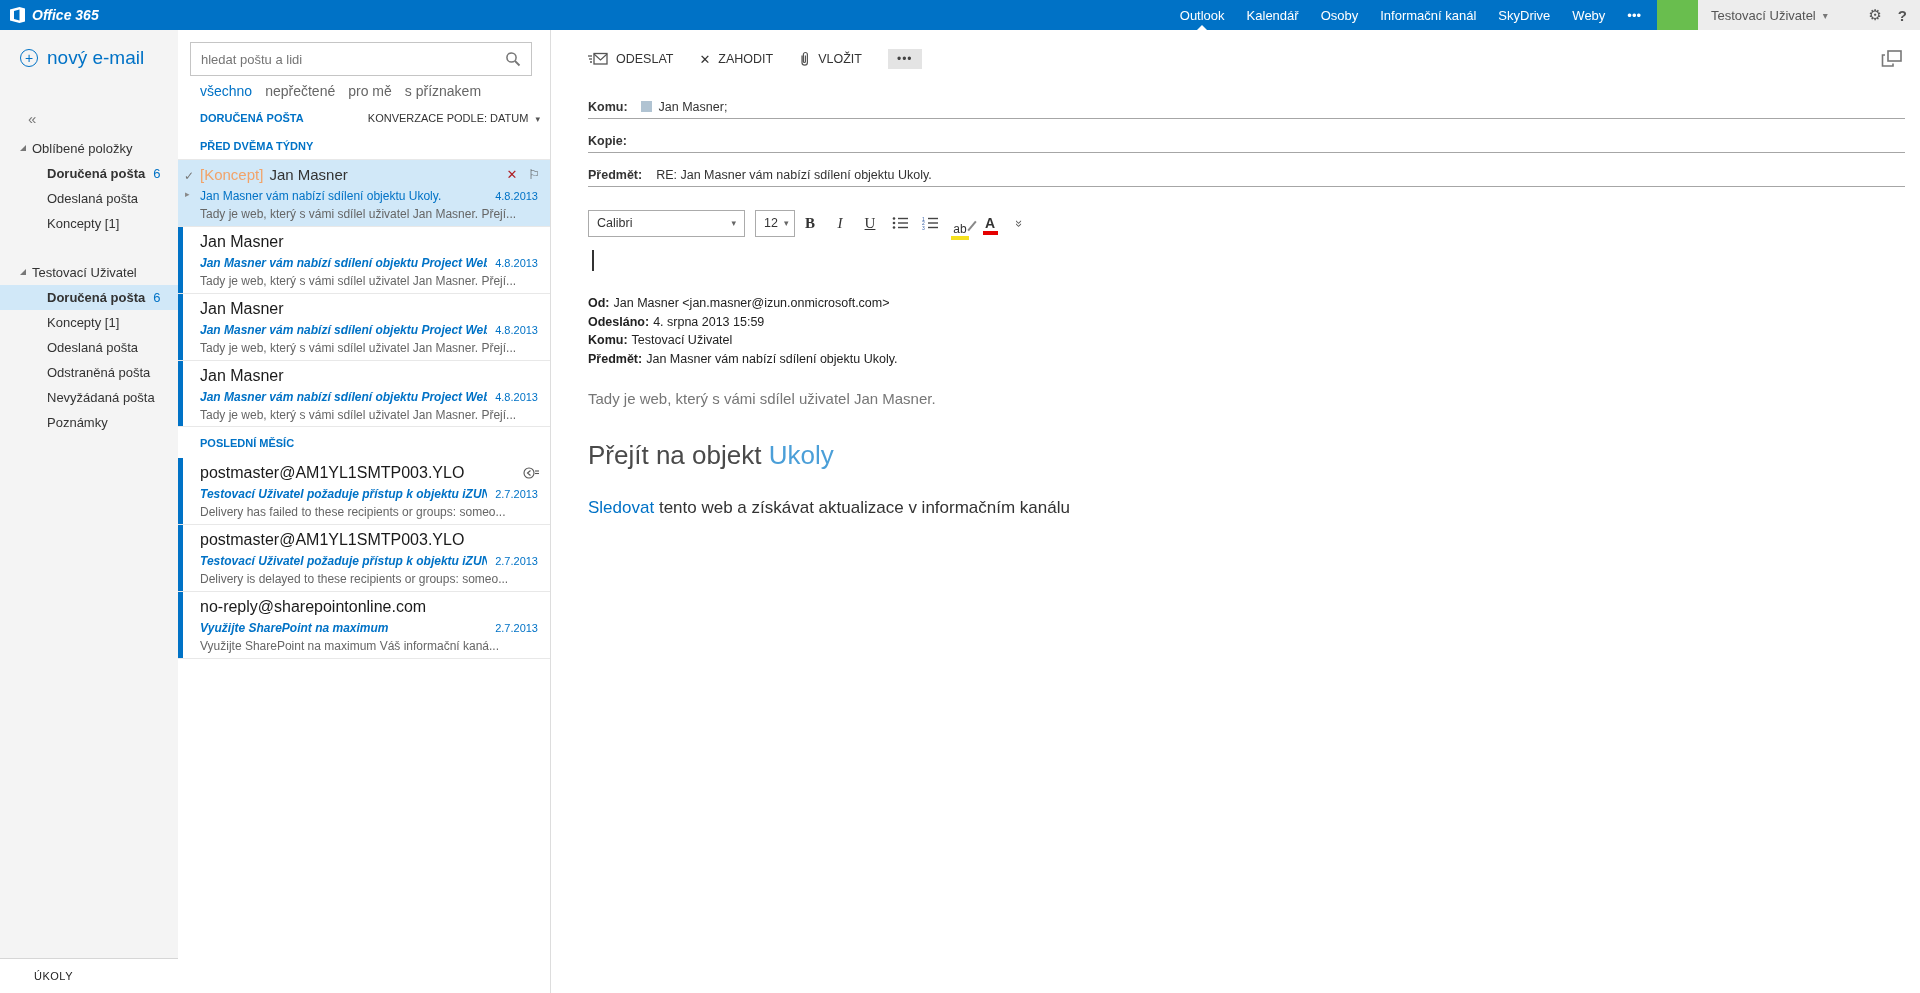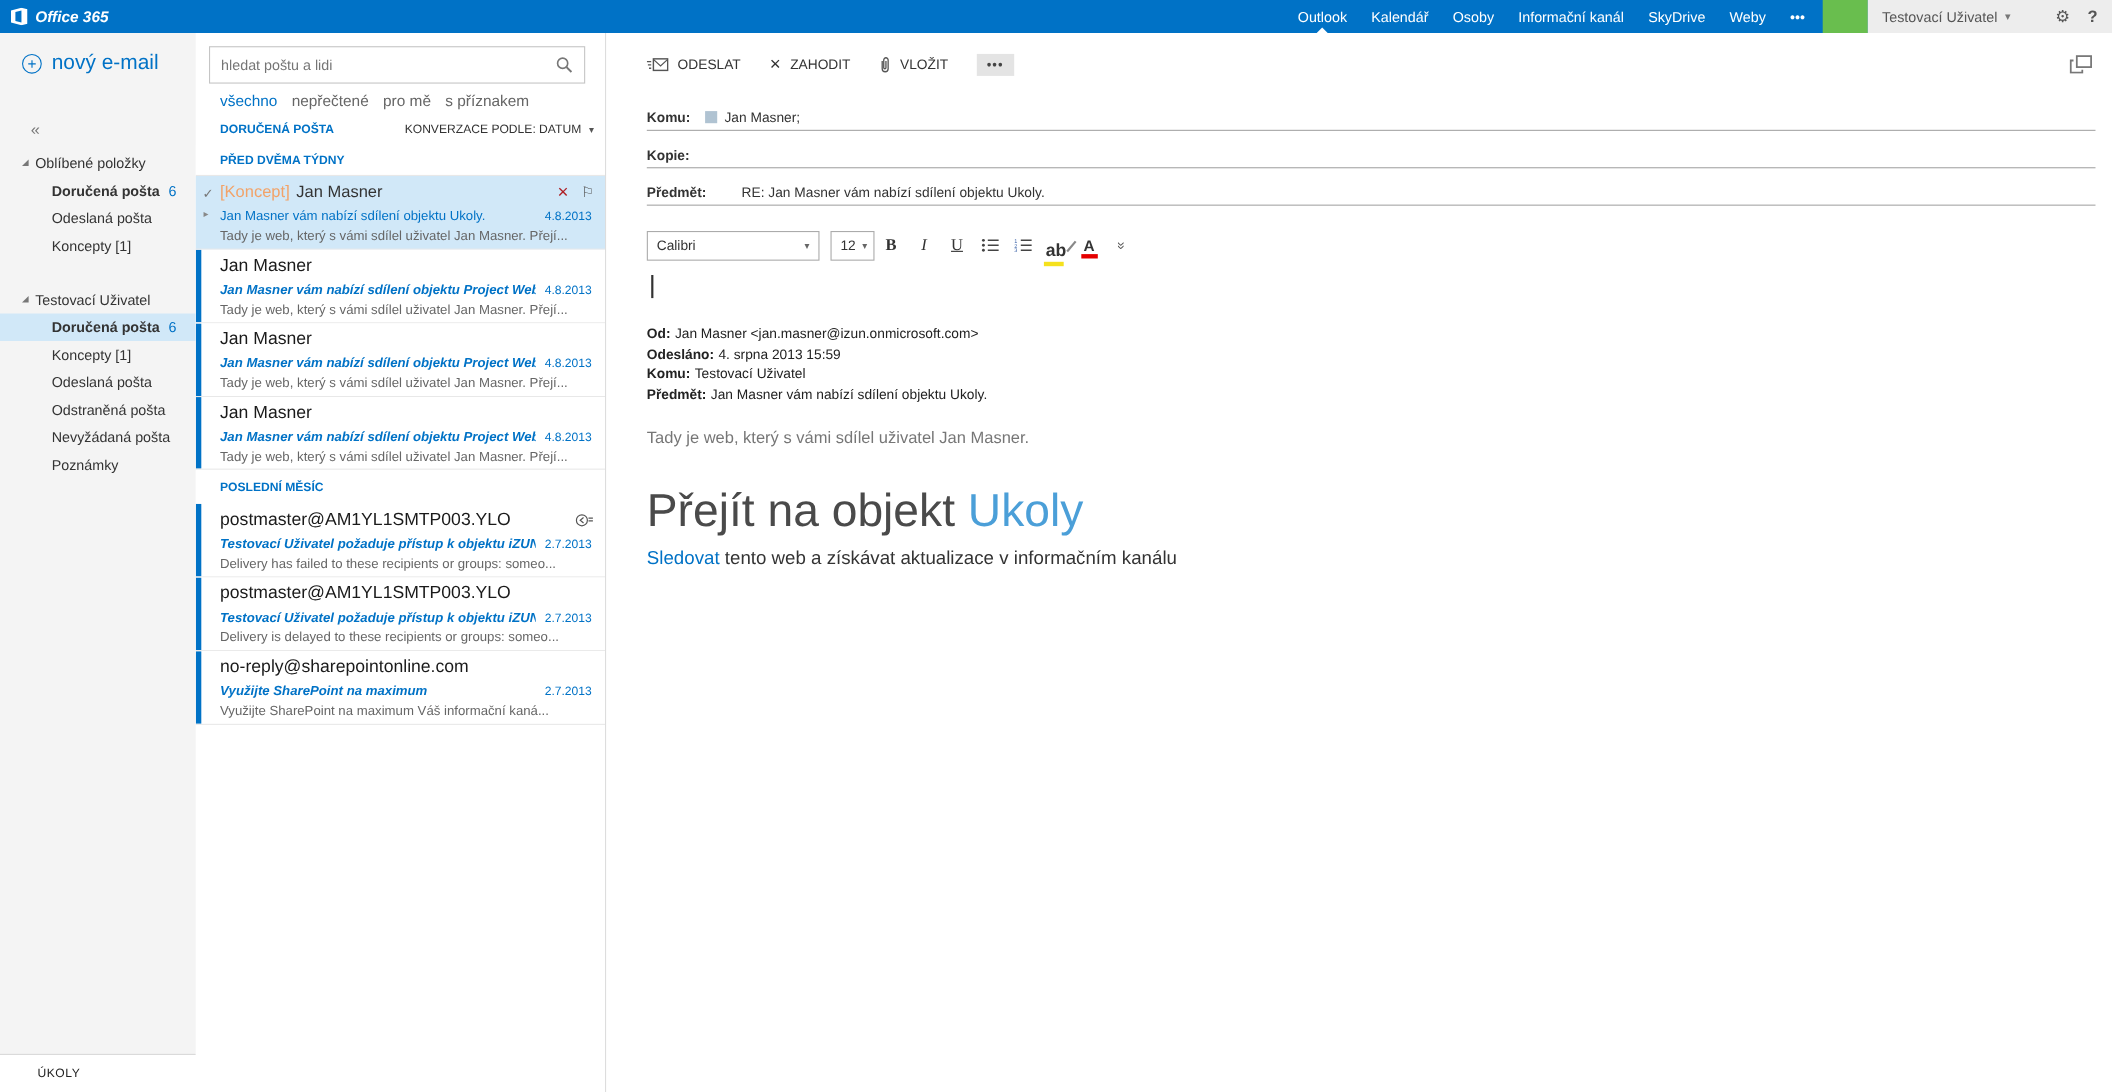--- a/index.html
+++ b/index.html
@@ -92,45 +92,45 @@
   .cbtn { display:flex; align-items:center; gap:8px; font-size:12.5px; color:#333; cursor:pointer; white-space:nowrap; }
   .cbtn .x { font-size:13px; font-weight:700; color:#333; }
   .dotsbtn { background:#E4E4E4; padding:3px 9px; font-size:12px; color:#444; letter-spacing:1px; cursor:pointer; }
   .popout { position:absolute; right:18px; top:20px; cursor:pointer; }
   .frowp { position:absolute; left:36px; right:15px; height:24px; border-bottom:1px solid #A6A6A6;
            display:flex; align-items:center; font-size:12.5px; color:#333; }
   .r1{top:65px}.r2{top:99px}.r3{top:133px}
   .flabel { font-weight:700; }
   .chip { display:flex; align-items:center; margin-left:13px; cursor:pointer; }
   .presq { width:11px; height:11px; background:#B0C3D2; margin-right:7px; }
-  .subval { margin-left:32px; }
+  .subval { margin-left:14px; }
   .fmtbar { position:absolute; left:36px; top:178px; height:30px; display:flex; align-items:center; }
   .selbox { height:27px; border:1px solid #ABABAB; display:flex; align-items:center; justify-content:space-between;
             padding:0 8px; font-size:12.5px; color:#333; cursor:pointer; }
   .fontsel { width:157px; }
   .sizesel { width:40px; margin-left:10px; }
   .selbox .c { font-size:9px; color:#666; margin-left:6px; }
   .fbtn { width:30px; height:27px; display:flex; align-items:center; justify-content:center;
           cursor:pointer; position:relative; color:#333; }
   .fbtn:first-of-type { margin-left:14px; }
   .fb-b { font-family:"Liberation Serif",serif; font-weight:700; font-size:15px; }
   .fb-i { font-family:"Liberation Serif",serif; font-style:italic; font-size:15px; }
   .fb-u { font-family:"Liberation Serif",serif; font-size:15px; text-decoration:underline; }
-  .hl { font-size:16px; font-weight:700; position:relative;margin-top:12px; }
+  .hl { font-size:12px; font-weight:400; position:relative;margin-top:12px; }
   .hl::after { content:""; position:absolute; left:-2px; bottom:-4px; width:18px; height:4px; background:#F5E11D; }
   .hl::before { content:""; position:absolute; right:-6px; top:-2px; width:2px; height:12px; background:#888; transform:rotate(40deg); }
   .fc { font-size:14px; font-weight:700; position:relative; }
   .fc::after { content:""; position:absolute; left:-2px; bottom:-4px; width:15px; height:4px; background:#E50000; }
   .morechev { transform:rotate(90deg); font-size:13px; color:#555; }
   .editor { position:absolute; left:0; top:214px; right:0; bottom:0; }
   .caretline { position:absolute; left:40px; top:6px; width:1.5px; height:21px; background:#333; }
   .quoted { position:absolute; left:36px; top:50px; font-size:12.5px; color:#222; line-height:18.5px; }
   .quoted b { margin-right:4px; }
   .intro { position:absolute; left:36px; top:146px; font-size:15px; color:#767676; }
-  .goline { position:absolute; left:36px; top:196px; font-size:42px; color:#4A4A4A; font-weight:300; }
+  .goline { position:absolute; left:36px; top:196px; font-size:26px; color:#4A4A4A; font-weight:300; }
   .golink { color:#4B9FD8; cursor:pointer; }
   .follow { position:absolute; left:36px; top:254px; font-size:17px; color:#333;text-align:center; }
   .follow .lnk { color:#0072C6; cursor:pointer; }
 </style>
 </head>
 <body>
 
 <div class="screen">
 
   <header class="topbar">

